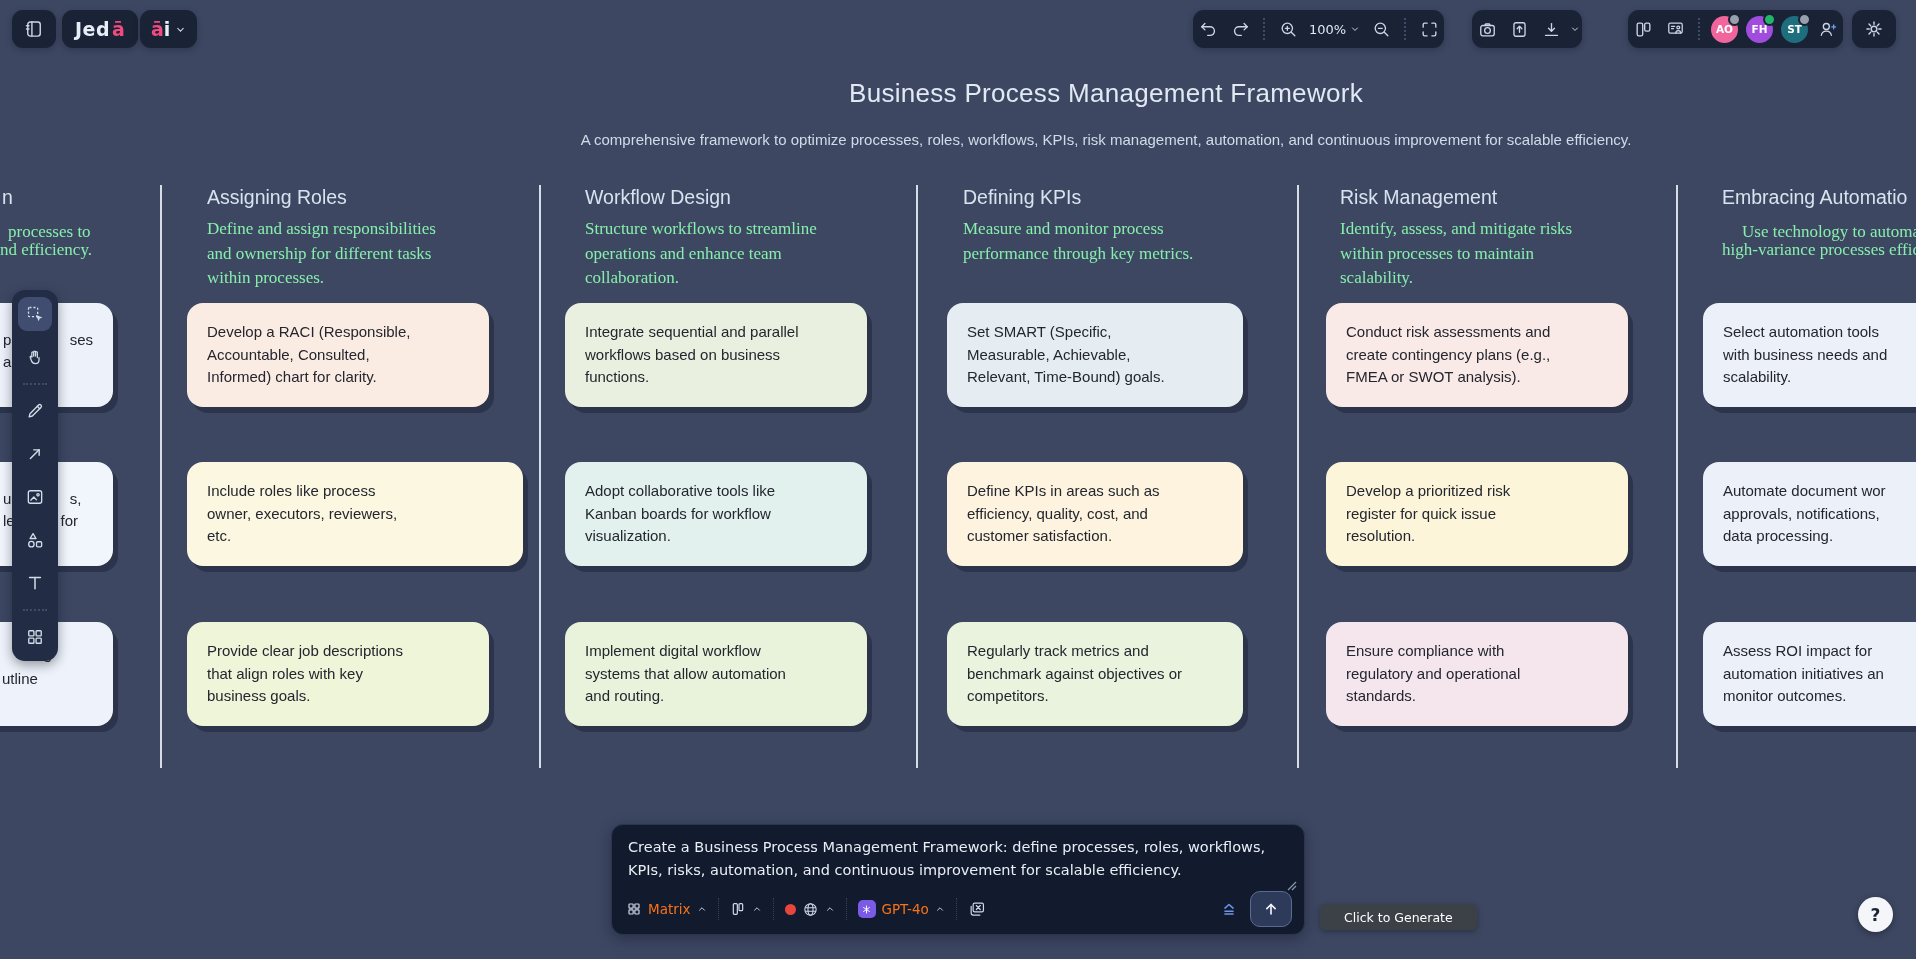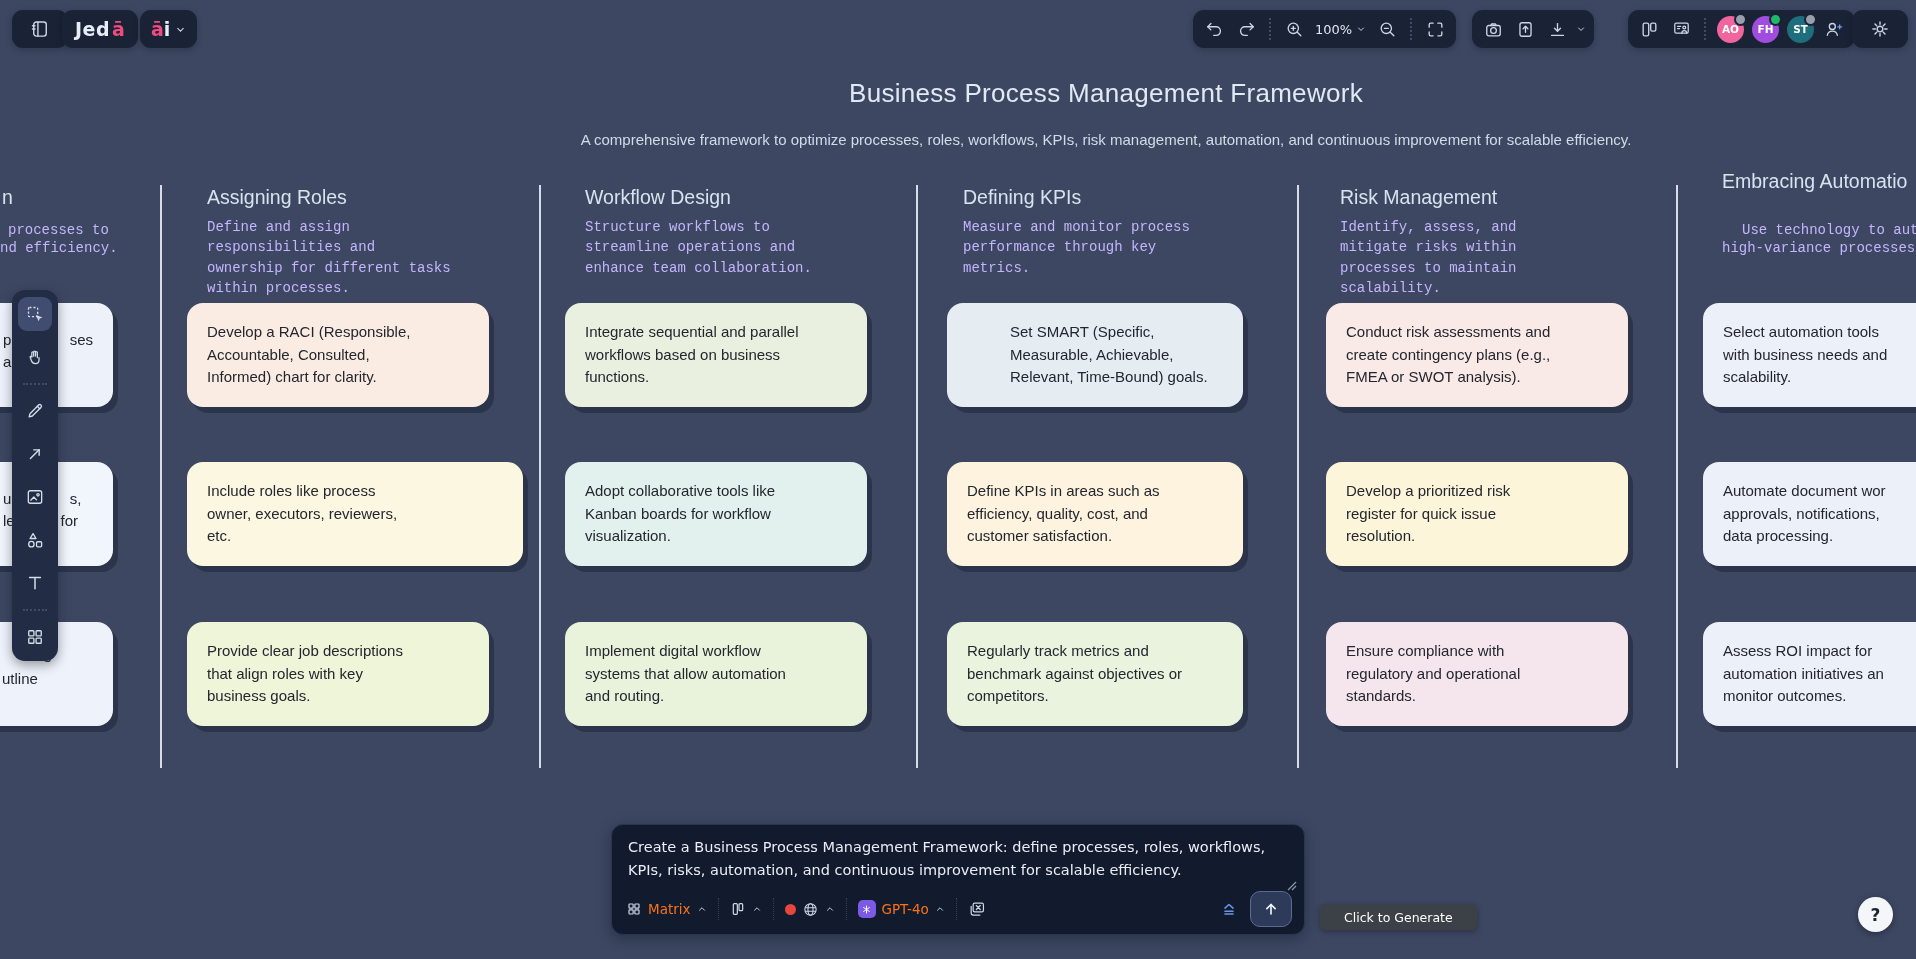--- a/index.html
+++ b/index.html
@@ -2,21 +2,21 @@
 <html><head>
 <meta charset="utf-8">
 <style>
   html,body{margin:0;padding:0;}
   body{width:1916px;height:959px;position:relative;overflow:hidden;background:#3d4762;
        font-family:"DejaVu Sans",sans-serif;-webkit-font-smoothing:antialiased;}
   svg{display:block;}
 
   
   .pill{position:absolute;top:10px;height:38px;background:#1a2236;border-radius:11px;
-        display:flex;align-items:center;padding:0 6px;gap:2px;box-shadow:0 2px 6px rgba(8,12,24,.25);}
+        display:flex;align-items:center;padding:0 0;gap:2px;box-shadow:0 2px 6px rgba(8,12,24,.25);}
   .tbtn{width:30px;height:30px;display:flex;align-items:center;justify-content:center;
         border-radius:8px;color:#ccd6e7;cursor:pointer;}
   .vdot{width:0;height:22px;border-left:2px dotted #3e4a67;margin:0 6px;}
   .zoomlabel{display:flex;align-items:center;gap:4px;color:#e0e8f4;font-size:13px;padding:0 4px;cursor:pointer;}
   .avatar{width:27px;height:27px;border-radius:50%;display:flex;align-items:center;justify-content:center;
           font-size:10.5px;font-weight:bold;color:#fff;position:relative;margin:0 3px;cursor:pointer;}
   .avatar .dot{position:absolute;top:-3px;right:-3px;width:9px;height:9px;border-radius:50%;border:2px solid #1a2236;}
   #btn-sidebar{left:12px;width:44px;justify-content:center;}
   #btn-logo{left:62px;padding:0 13px;font-size:19px;font-weight:bold;letter-spacing:.5px;color:#e8eef8;cursor:pointer;}
   #btn-ai{left:140px;padding:0 11px;font-size:19px;font-weight:bold;color:#e8eef8;gap:5px;cursor:pointer;}
@@ -32,22 +32,22 @@
   .hdot{width:24px;border-top:2px dotted #3f4b6a;}
 
   
   .board-title{position:absolute;left:475px;top:78px;width:1262px;text-align:center;
                font-family:"Liberation Sans",sans-serif;font-size:26px;color:#e1e9f4;letter-spacing:.3px;}
   .board-subtitle{position:absolute;left:475px;top:131px;width:1262px;text-align:center;
                font-family:"Liberation Sans",sans-serif;font-size:15px;color:#d2dbe8;}
   .col-divider{position:absolute;top:185px;height:583px;width:2px;background:#e3eaf4;opacity:.92;}
   .col-title{position:absolute;font-family:"Liberation Sans",sans-serif;font-size:19.5px;
              font-weight:500;color:#d9e2ef;}
-  .col-desc{position:absolute;font-family:Liberation Mono, monospace;font-size:14px;line-height:1.45;
-            color:#c4b5fd;width:252px;}
+  .col-desc{position:absolute;font-family:Liberation Serif, serif;font-size:17px;line-height:1.45;
+            color:#86efac;width:252px;}
   .col-desc.pre,.pre{white-space:pre;}
   .card{position:absolute;height:104px;border-radius:16px;padding:18px 20px;box-sizing:border-box;
         display:flex;align-items:center;box-shadow:5px 6px 0 rgba(27,33,52,.5);
         font-family:"Liberation Sans",sans-serif;font-size:15px;line-height:1.5;color:#23262e;cursor:pointer;}
   .frag{position:absolute;white-space:pre;font-family:"Liberation Sans",sans-serif;font-size:15px;line-height:1.45;color:#23262e;}
 
   
   #prompt{position:absolute;left:611px;top:824px;width:694px;height:111px;background:#121a2d;
           border:1px solid #2a3552;border-radius:12px;box-sizing:border-box;box-shadow:0 4px 14px rgba(8,12,24,.35);}
   .prompt-text{padding:11px 34px 0 16px;font-size:14.5px;line-height:1.6;color:#e9edf5;cursor:text;}
@@ -254,42 +254,42 @@
   <div class="card" style="left: 565px; top: 462px; width: 302px; background: rgb(226, 241, 238);">
     <div style="max-width:206px;">Adopt collaborative tools like Kanban boards for workflow visualization.</div>
   </div>
   <div class="card" style="left: 565px; top: 622px; width: 302px; background: rgb(233, 243, 220);">
     <div style="max-width:212px;">Implement digital workflow systems that allow automation and routing.</div>
   </div>
 
   <div class="col-title" style="left:963px;top:186px;">Defining KPIs</div>
   <div class="col-desc" style="left:963px;top:217px;">Measure and monitor process performance through key metrics.</div>
   <div class="card" style="left: 947px; top: 303px; width: 296px; background: rgb(229, 237, 242);">
-    <div style="max-width:205px;margin-left:43px;">Set SMART (Specific, Measurable, Achievable, Relevant, Time-Bound) goals.</div>
+    <div style="max-width:205px;">Set SMART (Specific, Measurable, Achievable, Relevant, Time-Bound) goals.</div>
   </div>
   <div class="card" style="left: 947px; top: 462px; width: 296px; background: rgb(253, 243, 223);">
     <div style="max-width:202px;">Define KPIs in areas such as efficiency, quality, cost, and customer satisfaction.</div>
   </div>
   <div class="card" style="left: 947px; top: 622px; width: 296px; background: rgb(233, 243, 222);">
     <div style="max-width:220px;">Regularly track metrics and benchmark against objectives or competitors.</div>
   </div>
 
   <div class="col-title" style="left:1340px;top:186px;">Risk Management</div>
   <div class="col-desc" style="left:1340px;top:217px;">Identify, assess, and mitigate risks within processes to maintain scalability.</div>
   <div class="card" style="left: 1326px; top: 303px; width: 302px; background: rgb(249, 233, 231);">
     <div style="max-width:218px;">Conduct risk assessments and create contingency plans (e.g., FMEA or SWOT analysis).</div>
   </div>
   <div class="card" style="left: 1326px; top: 462px; width: 302px; background: rgb(253, 245, 218);">
     <div style="max-width:182px;">Develop a prioritized risk register for quick issue resolution.</div>
   </div>
   <div class="card" style="left: 1326px; top: 622px; width: 302px; background: rgb(245, 230, 238);">
     <div style="max-width:188px;">Ensure compliance with regulatory and operational standards.</div>
   </div>
 
-  <div class="col-title" style="left:1722px;top:170px;white-space:pre;">Embracing Automatio</div>
+  <div class="col-title" style="left:1722px;top:186px;white-space:pre;">Embracing Automatio</div>
   <div class="col-desc pre" style="left:1722px;top:220px;width:auto;margin-left:20px;">Use technology to automate rep</div>
   <div class="col-desc pre" style="left:1722px;top:238px;width:auto;">high-variance processes efficie</div>
   <div class="card" style="left: 1703px; top: 303px; width: 302px; background: rgb(236, 240, 248);">
     <div><span class="pre">Select automation tools</span><br><span class="pre">with business needs and</span><br><span class="pre">scalability.</span></div>
   </div>
   <div class="card" style="left: 1703px; top: 462px; width: 302px; background: rgb(236, 240, 248);">
     <div><span class="pre">Automate document wor</span><br><span class="pre">approvals, notifications,</span><br><span class="pre">data processing.</span></div>
   </div>
   <div class="card" style="left: 1703px; top: 622px; width: 302px; background: rgb(236, 240, 248);">
     <div><span class="pre">Assess ROI impact for</span><br><span class="pre">automation initiatives an</span><br><span class="pre">monitor outcomes.</span></div>

